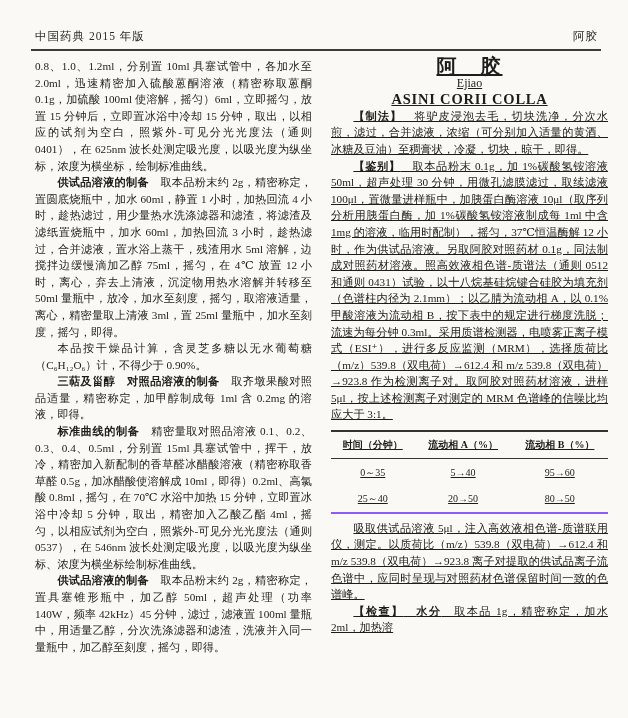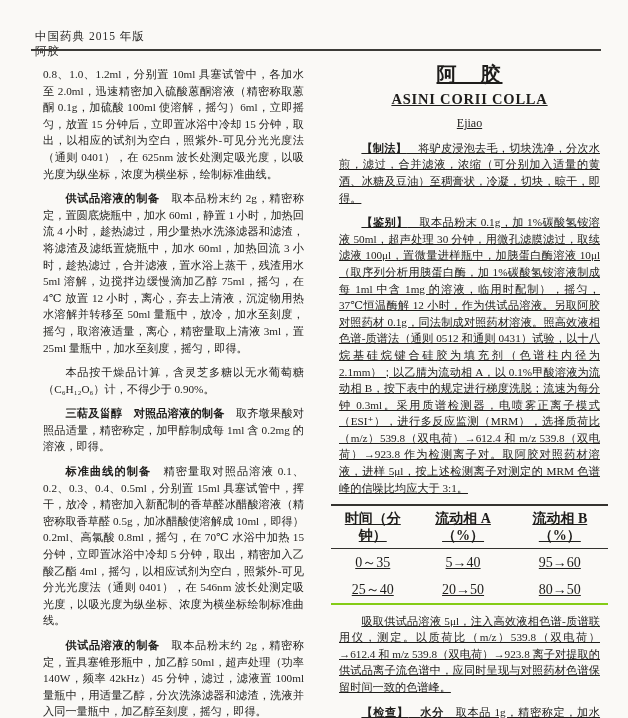--- a/index.html
+++ b/index.html
@@ -7,53 +7,53 @@
     width: 628px; height: 718px;
     background: #faf9f6;
     color: #1e1d1b;
     font-family: "Liberation Serif", "DejaVu Serif", serif;
     position: relative;
     overflow: hidden;
   }
   .page-header {
     position: absolute; top: 29px; left: 35px; right: 30px;
     display: flex; justify-content: space-between;
-    font-size: 11.5px; letter-spacing: 1px; color: #2a2927; flex-direction: column;
+    font-size: 11.5px; letter-spacing: 1px; color: #2a2927;
   }
   .header-rule {
     position: absolute; top: 49px; left: 31px; right: 27px;
     height: 2px; background: #3c3b38;
   }
   .col {
     position: absolute; top: 58px;
     font-size: 11.2px; line-height: 16.6px;
     text-align: justify; text-justify: inter-ideograph;
   }
   .col-left  { left: 35px;  width: 277px; }
   .col-right { left: 331px; width: 277px; text-decoration: underline; }
-  p.para { margin: 8px; padding: 0; }
+  p.para { margin: 0; padding: 0; }
   p.para.indent { text-indent: 2em; }
   .bold { font-weight: bold; }
   .italic { font-style: italic; }
   .title-cn {
     text-align: center; font-weight: bold;
     font-size: 20px; letter-spacing: 2px;
     margin: 20px 0 5px 0; text-indent: 0;
   }
   .title-py { text-align: center; font-size: 12px; margin: 0 0 7px 0; }
   .title-la {
     text-align: center; font-weight: bold; font-size: 14.5px;
     letter-spacing: 0.8px; margin: 0 0 13px 0;
   }
   table.gradient {
     width: 100%; border-collapse: collapse;
     margin: 7px 0 6px 0;
-    font-size: 14px;
+    font-size: 10px;
     border-top: 2px solid #34332f;
-    border-bottom: 2px solid #84cc16;
+    border-bottom: 2px solid #8b5cf6;
   }
   table.gradient th {
     font-weight: bold; text-align: center;
     padding: 5px 0 4px 0;
     border-bottom: 1.5px solid #34332f;
   }
   table.gradient td { text-align: center; padding: 6px 0 4px 0; }
 </style>
 </head>
 <body>
@@ -63,29 +63,29 @@
   <span>阿胶</span>
 </div>
 <div class="header-rule"></div>
 
 <div class="col col-left">
   <div>
       <p class="para"><span>0.8、1.0、1.2ml，分别置 10ml 具塞试管中，各加水至 2.0ml，迅速精密加入硫酸蒽酮溶液（精密称取蒽酮 0.1g，加硫酸 100ml 使溶解，摇匀）6ml，立即摇匀，放置 15 分钟后，立即置冰浴中冷却 15 分钟，取出，以相应的试剂为空白，照紫外-可见分光光度法（通则 0401），在 625nm 波长处测定吸光度，以吸光度为纵坐标，浓度为横坐标，绘制标准曲线。</span></p>
       <p class="para indent"><span class="bold">供试品溶液的制备</span><span>　取本品粉末约 2g，精密称定，置圆底烧瓶中，加水 60ml，静置 1 小时，加热回流 4 小时，趁热滤过，用少量热水洗涤滤器和滤渣，将滤渣及滤纸置烧瓶中，加水 60ml，加热回流 3 小时，趁热滤过，合并滤液，置水浴上蒸干，残渣用水 5ml 溶解，边搅拌边缓慢滴加乙醇 75ml，摇匀，在 4℃ 放置 12 小时，离心，弃去上清液，沉淀物用热水溶解并转移至 50ml 量瓶中，放冷，加水至刻度，摇匀，取溶液适量，离心，精密量取上清液 3ml，置 25ml 量瓶中，加水至刻度，摇匀，即得。</span></p>
       <p class="para indent"><span>本品按干燥品计算，含灵芝多糖以无水葡萄糖（C₆H₁₂O₆）计，不得少于 0.90%。</span></p>
       <p class="para indent"><span class="bold">三萜及甾醇</span><span>　</span><span class="bold">对照品溶液的制备</span><span>　取齐墩果酸对照品适量，精密称定，加甲醇制成每 1ml 含 0.2mg 的溶液，即得。</span></p>
-      <p class="para indent"><span class="bold">标准曲线的制备</span><span>　精密量取对照品溶液 0.1、0.2、0.3、0.4、0.5ml，分别置 15ml 具塞试管中，挥干，放冷，精密加入新配制的香草醛冰醋酸溶液（精密称取香草醛 0.5g，加冰醋酸使溶解成 10ml，即得）0.2ml、高氯酸 0.8ml，摇匀，在 70℃ 水浴中加热 15 分钟，立即置冰浴中冷却 5 分钟，取出，精密加入乙酸乙酯 4ml，摇匀，以相应试剂为空白，照紫外-可见分光光度法（通则 0401），在 546nm 波长处测定吸光度，以吸光度为纵坐标、浓度为横坐标绘制标准曲线。</span></p>
+      <p class="para indent"><span class="bold">标准曲线的制备</span><span>　精密量取对照品溶液 0.1、0.2、0.3、0.4、0.5ml，分别置 15ml 具塞试管中，挥干，放冷，精密加入新配制的香草醛冰醋酸溶液（精密称取香草醛 0.5g，加冰醋酸使溶解成 10ml，即得）0.2ml、高氯酸 0.8ml，摇匀，在 70℃ 水浴中加热 15 分钟，立即置冰浴中冷却 5 分钟，取出，精密加入乙酸乙酯 4ml，摇匀，以相应试剂为空白，照紫外-可见分光光度法（通则 0537），在 546nm 波长处测定吸光度，以吸光度为纵坐标、浓度为横坐标绘制标准曲线。</span></p>
       <p class="para indent"><span class="bold">供试品溶液的制备</span><span>　取本品粉末约 2g，精密称定，置具塞锥形瓶中，加乙醇 50ml，超声处理（功率 140W，频率 42kHz）45 分钟，滤过，滤液置 100ml 量瓶中，用适量乙醇，分次洗涤滤器和滤渣，洗液并入同一量瓶中，加乙醇至刻度，摇匀，即得。</span></p>
     </div>
 </div>
 
 <div class="col col-right">
   <p class="para title-cn">阿　胶</p>
+  <p class="para title-py">Ejiao</p>
   <p class="para title-la">ASINI CORII COLLA</p>
-  <p class="para title-py">Ejiao</p>
 
   <div>
       <p class="para indent"><span class="bold">【制法】</span><span>　将驴皮浸泡去毛，切块洗净，分次水煎，滤过，合并滤液，浓缩（可分别加入适量的黄酒、冰糖及豆油）至稠膏状，冷凝，切块，晾干，即得。</span></p>
       <p class="para indent"><span class="bold">【鉴别】</span><span>　取本品粉末 0.1g，加 1%碳酸氢铵溶液 50ml，超声处理 30 分钟，用微孔滤膜滤过，取续滤液 100μl，置微量进样瓶中，加胰蛋白酶溶液 10μl（取序列分析用胰蛋白酶，加 1%碳酸氢铵溶液制成每 1ml 中含 1mg 的溶液，临用时配制），摇匀，37℃恒温酶解 12 小时，作为供试品溶液。另取阿胶对照药材 0.1g，同法制成对照药材溶液。照高效液相色谱-质谱法（通则 0512 和通则 0431）试验，以十八烷基硅烷键合硅胶为填充剂（色谱柱内径为 2.1mm）；以乙腈为流动相 A，以 0.1%甲酸溶液为流动相 B，按下表中的规定进行梯度洗脱；流速为每分钟 0.3ml。采用质谱检测器，电喷雾正离子模式（ESI⁺），进行多反应监测（MRM），选择质荷比（m/z）539.8（双电荷）→612.4 和 m/z 539.8（双电荷）→923.8 作为检测离子对。取阿胶对照药材溶液，进样 5μl，按上述检测离子对测定的 MRM 色谱峰的信噪比均应大于 3:1。</span></p>
     </div>
 
   <table class="gradient">
     <thead>
       <tr>
         <th>时间（分钟）</th>

